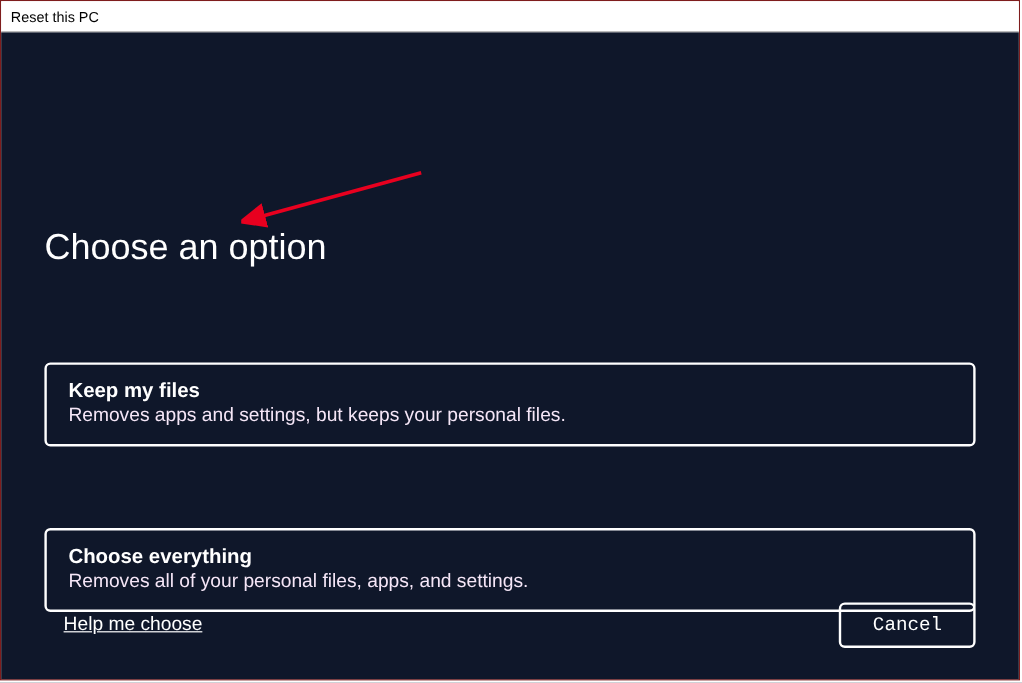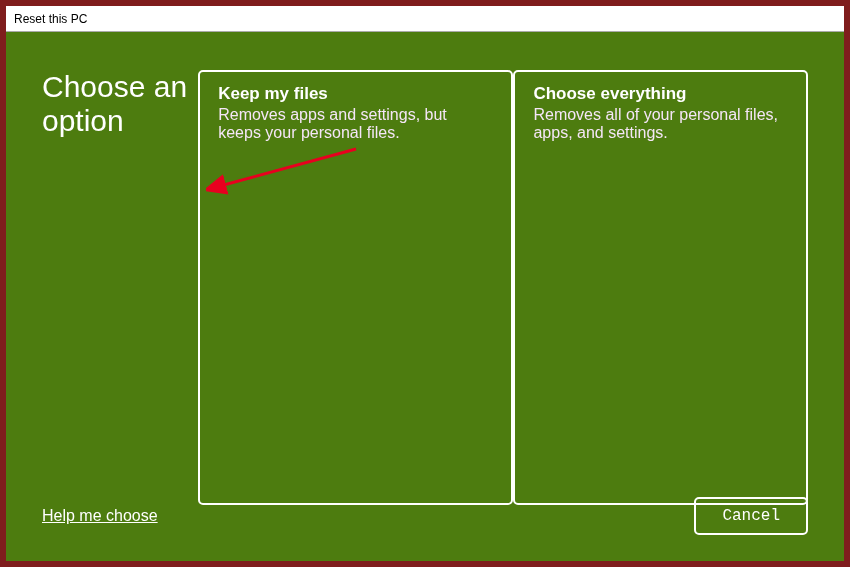--- a/index.html
+++ b/index.html
@@ -10,21 +10,21 @@
     body {
       font-family: "Segoe UI", -apple-system, sans-serif;
       background: #fff;
       width: 852px;
       height: 569px;
       overflow: hidden;
     }
     .window {
       width: 850px;
       height: 567px;
-      border: 6px solid #7f1d1d;
+      border: 1px solid #7f1d1d;
       background: #fff;
       position: relative;
     }
     .titlebar {
       height: 26px;
       background: #fff;
       border-bottom: 1px solid #aaa;
       display: flex;
       align-items: center;
       padding: 0 8px;
@@ -32,39 +32,40 @@
     .titlebar-text {
       font-size: 12px;
       color: #000;
     }
     .content {
       position: absolute;
       top: 26px;
       left: 0;
       right: 0;
       bottom: 0;
-      background: #4d7c0f;
+      background: #0f172a;
       padding: 38px 36px 28px 36px;
       display: flex;
-      flex-direction: row;
+      flex-direction: column;
       justify-content: flex-end;
     }
     .heading {
       color: #fff;
       font-size: 30px;
       font-weight: 300;
       margin-bottom: 38px;
     }
     .option-card {
       border: 2px solid #fff;
       border-radius: 5px;
       padding: 12px 18px 14px 18px;
       margin-bottom: 28px;
       cursor: pointer;
       color: #fff;
+      margin-top: 40px;
     }
     .option-title {
       font-size: 17px;
       font-weight: 600;
       margin-bottom: 2px;
     }
     .option-desc {
       font-size: 16px;
       font-weight: 400;
       color: #f5e6f7;
@@ -76,20 +77,21 @@
       bottom: 26px;
       display: flex;
       justify-content: space-between;
       align-items: center;
     }
     .help-link {
       color: #fff;
       font-size: 16px;
       text-decoration: underline;
       cursor: pointer;
+      margin-left: 16px;
     }
     .cancel-btn {
       border: 2px solid #fff;
       border-radius: 5px;
       background: transparent;
       color: #fff;
       font-size: 16px;
       font-family: Liberation Mono, monospace;
       padding: 8px 26px;
       cursor: pointer;

